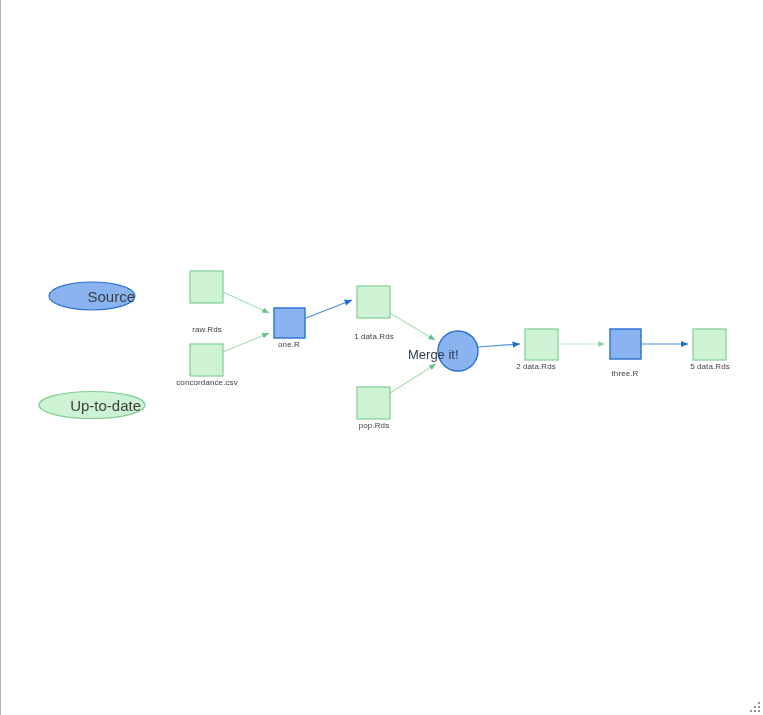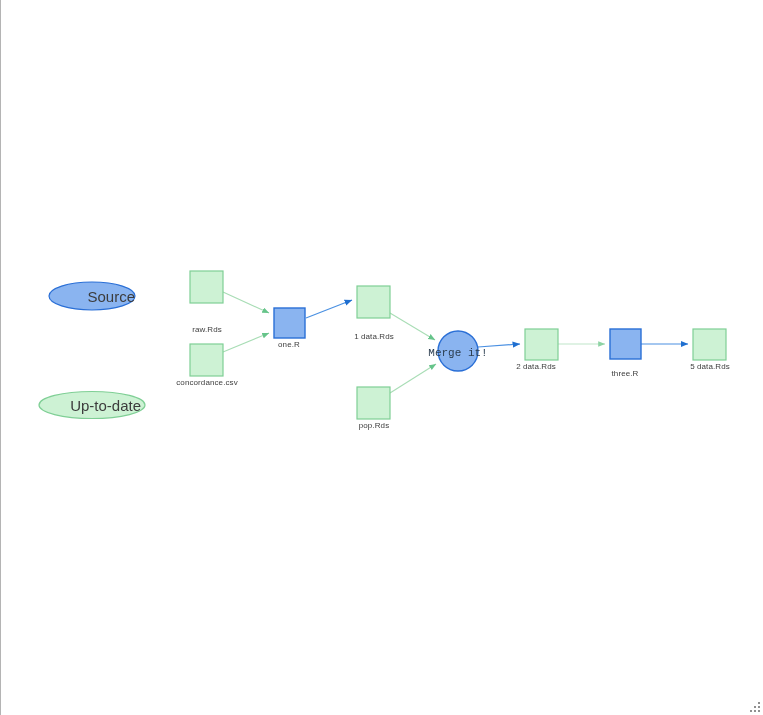--- a/index.html
+++ b/index.html
@@ -51,25 +51,24 @@
     position: absolute;
     font-family: "Liberation Sans", sans-serif;
     font-size: 15px;
     color: #3c3c3c;
     white-space: nowrap;
     text-align: right;
     pointer-events: none;
   }
   .circle-node-label {
     position: absolute;
-    font-family: Liberation Mono, monospace;
-    font-size: 11px;
+    font-family: Liberation Sans, sans-serif;
+    font-size: 13px;
     color: #2c3e50;
     white-space: nowrap;
-    text-align: center;
     pointer-events: none;
   }
   #resize-grip {
     position: absolute;
     right: 1px;
     bottom: 1px;
     width: 14px;
     height: 14px;
     cursor: nwse-resize;
   }

